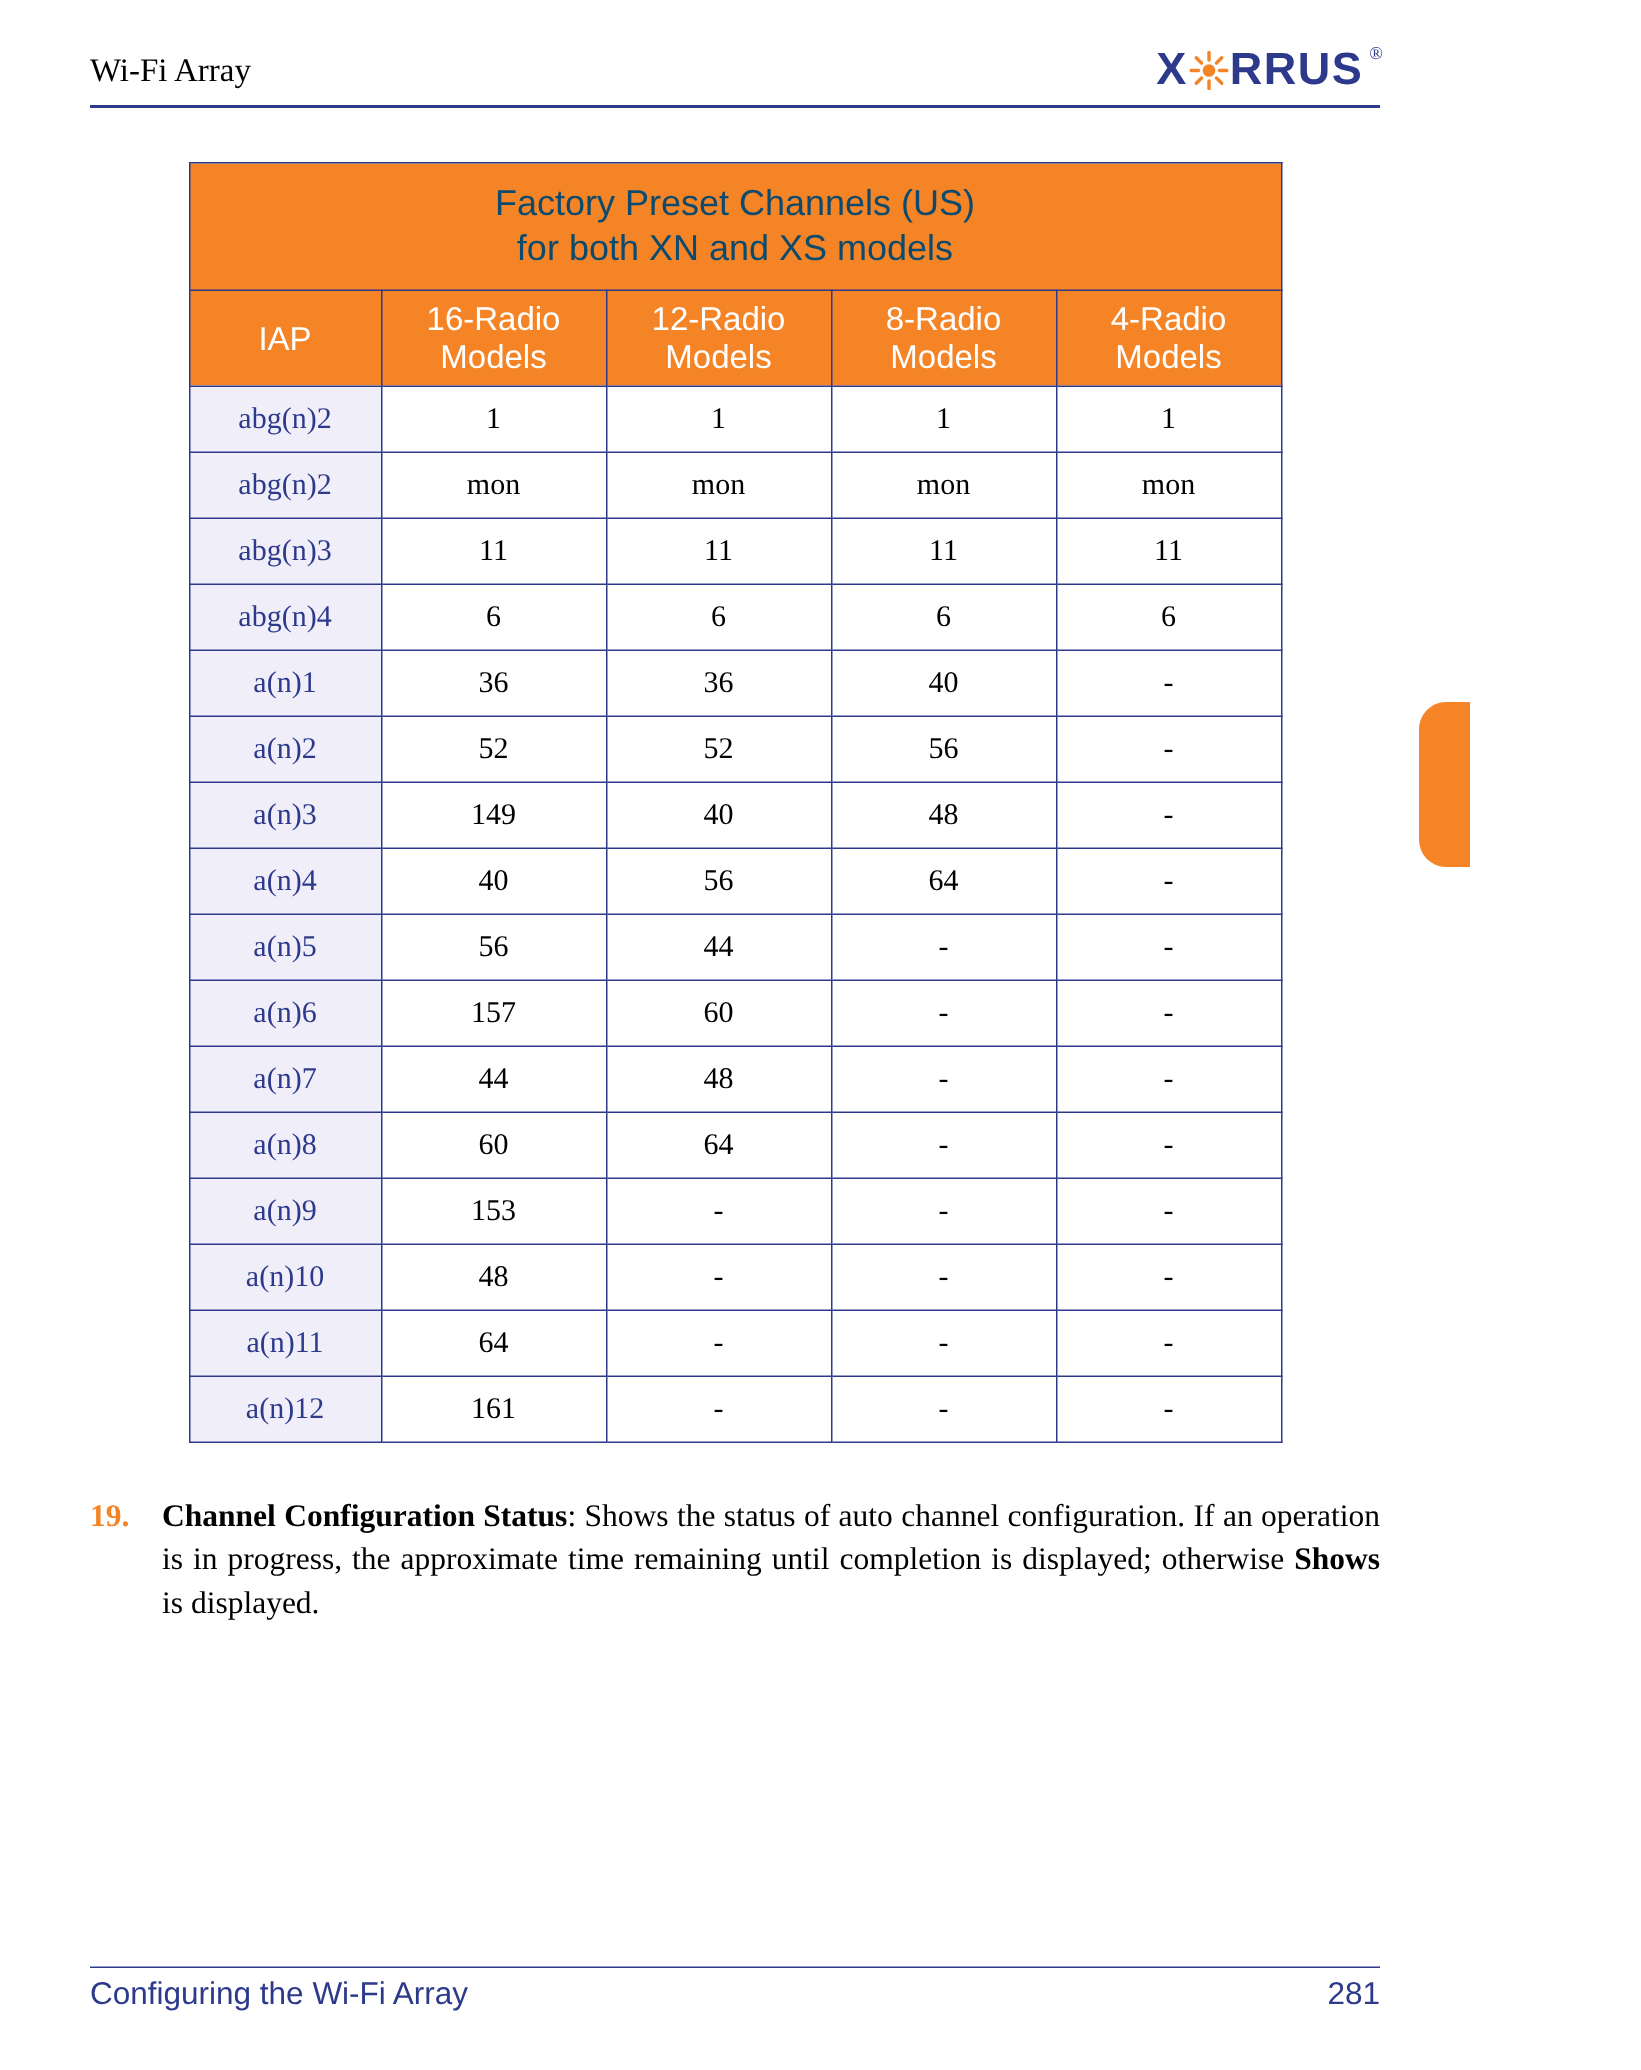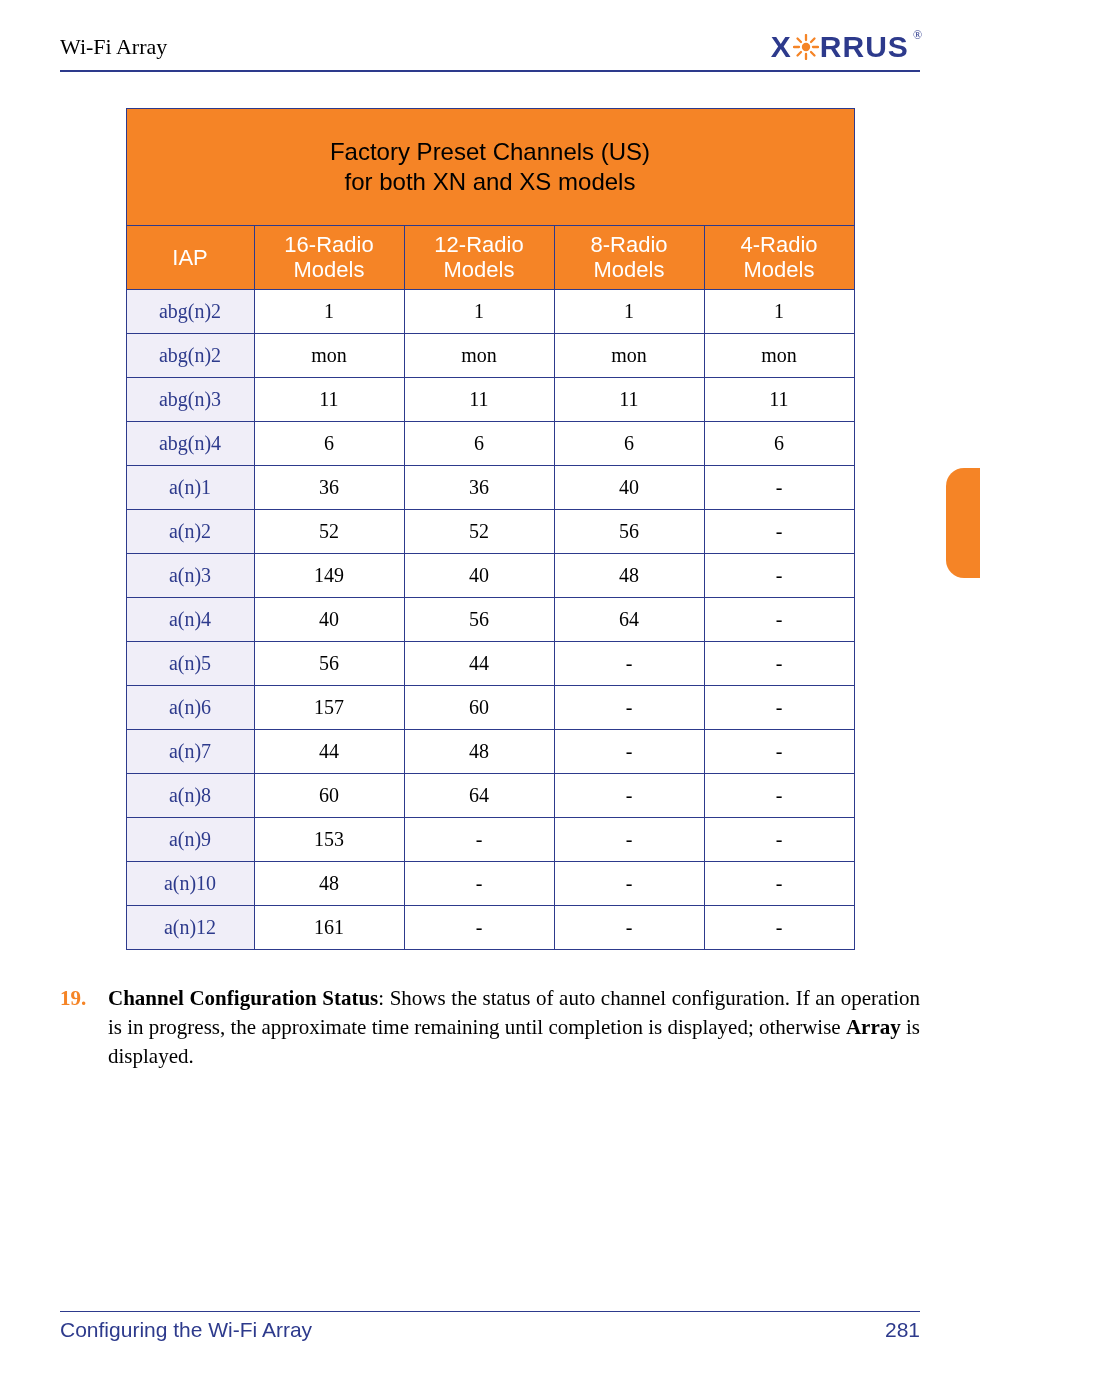--- a/index.html
+++ b/index.html
@@ -66,26 +66,26 @@
     border-collapse: collapse;
     font-size: 20px;
   }
   table.channel th, table.channel td {
     border: 1px solid #2d3a8c;
     text-align: center;
     vertical-align: middle;
   }
   .title-cell {
     background: #f58426;
-    color: #000000;
+    color: #0c4a6e;
     font-family: Arial, Helvetica, sans-serif;
     font-weight: 400;
     font-size: 24px;
     line-height: 1.25;
-    padding: 28px 10px;
+    padding: 12px 10px;
     border: 1px solid #2d3a8c;
   }
   .th-orange {
     background: #f58426;
     color: #fff;
     font-family: Arial, Helvetica, sans-serif;
     font-weight: 400;
     font-size: 22px;
     line-height: 1.15;
     padding: 6px 6px;
@@ -305,36 +305,43 @@
             <td class="cell">-</td>
           </tr>
           <tr>
             <td class="rowlabel">a(n)10</td>
             <td class="cell">48</td>
             <td class="cell">-</td>
             <td class="cell">-</td>
             <td class="cell">-</td>
           </tr>
           <tr>
+            <td class="rowlabel">a(n)11</td>
+            <td class="cell">64</td>
+            <td class="cell">-</td>
+            <td class="cell">-</td>
+            <td class="cell">-</td>
+          </tr>
+          <tr>
             <td class="rowlabel">a(n)12</td>
             <td class="cell">161</td>
             <td class="cell">-</td>
             <td class="cell">-</td>
             <td class="cell">-</td>
           </tr>
         </tbody>
     </table>
   </div>
 
   <div class="side-tab"></div>
 
   <div class="body-para">
     <div class="li-num">19.</div>
     <div class="li-text">
-      <b>Channel Configuration Status</b><span>: Shows the status of auto channel configuration. If an operation is in progress, the approximate time remaining until completion is displayed; otherwise </span><b>Array</b><span> is displayed.</span>
+      <b>Channel Configuration Status</b><span>: Shows the status of auto channel configuration. If an operation is in progress, the approximate time remaining until completion is displayed; otherwise </span><b>Shows</b><span> is displayed.</span>
     </div>
   </div>
 
   <div class="footer">
     <hr class="hr-bot">
     <div class="footer-row">
       <span>Configuring the Wi-Fi Array</span>
       <span>281</span>
     </div>
   </div>

